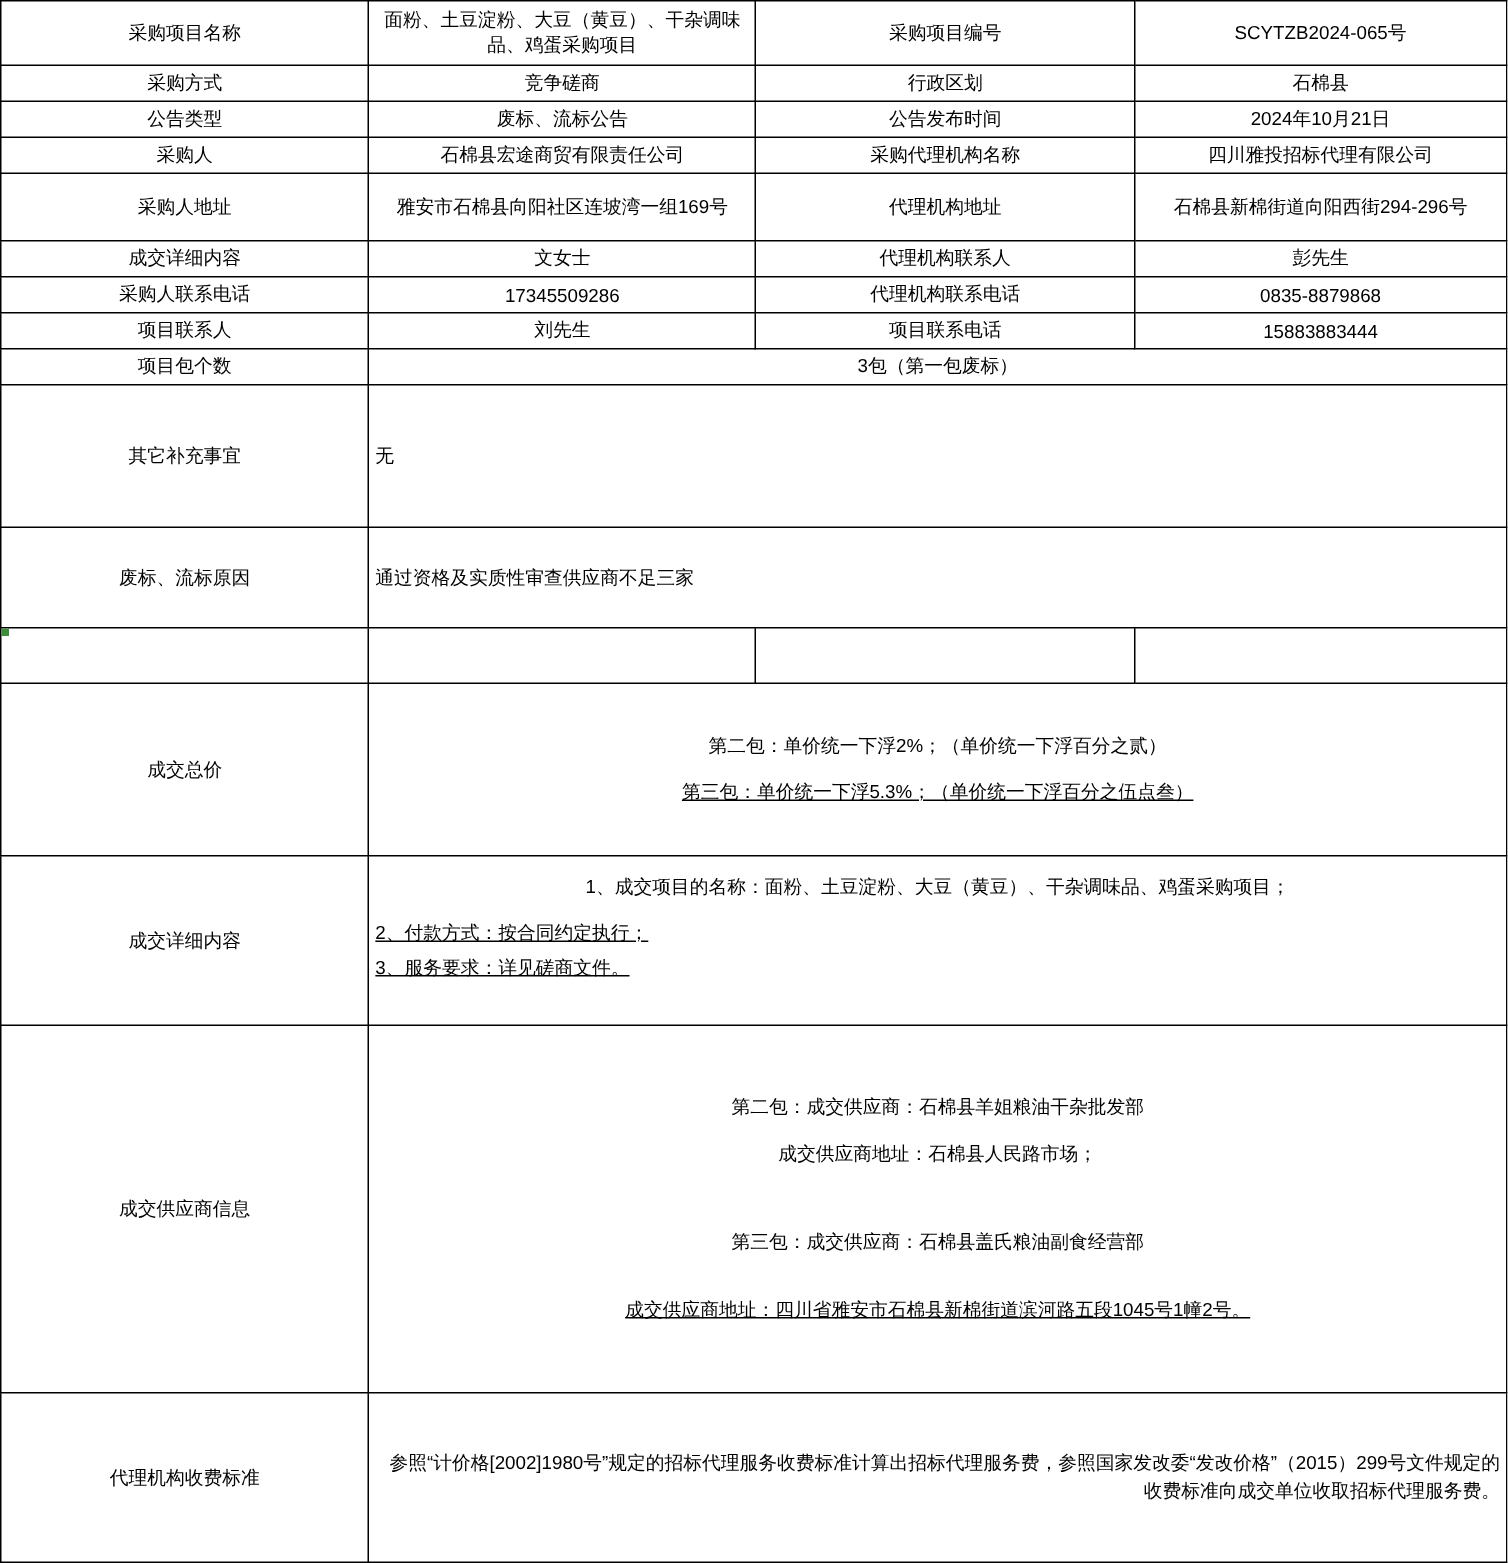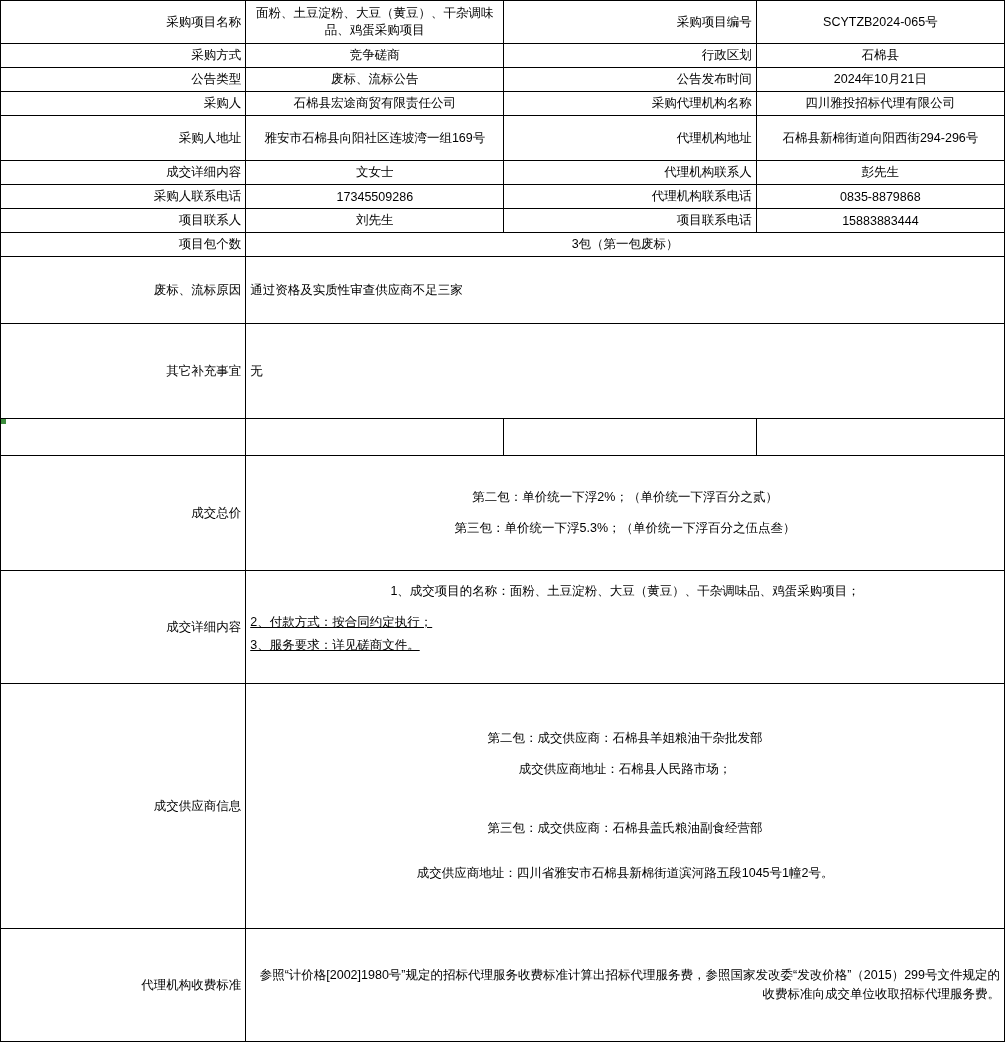--- a/index.html
+++ b/index.html
@@ -23,21 +23,21 @@
     width: 1005px;
   }
   table.doc td {
     border: 1px solid #000000;
     padding: 2px 4px;
     vertical-align: middle;
     word-wrap: break-word;
     overflow: hidden;
   }
   .lbl {
-    text-align: right;
+    text-align: center;
     vertical-align: middle;
     font-family: Liberation Mono, monospace;
   }
   .ctr {
     text-align: center;
     vertical-align: middle;
   }
   .lft {
     text-align: right;
     vertical-align: middle;
@@ -55,20 +55,21 @@
     height: 5px;
     background: #3c8c3c;
   }
   .para {
     margin: 0 0 14px 0;
     line-height: 1.35;
     text-align: center;
   }
   .para:last-child {
     margin-bottom: 0;
+    text-decoration: underline;
   }
   .para-tight {
     margin: 0 0 6px 0;
     line-height: 1.4;
     text-decoration: underline;
   }
   .para-tight:last-child {
     margin-bottom: 16px;
   }
 </style>
@@ -130,26 +131,26 @@
         <td class="lbl" style="height:19px">项目联系人</td>
         <td class="ctr">刘先生</td>
         <td class="lbl">项目联系电话</td>
         <td class="ctr">15883883444</td>
       </tr>
       <tr>
         <td class="lbl" style="height:19px">项目包个数</td>
         <td class="ctr" colspan="3">3包（第一包废标）</td>
       </tr>
       <tr>
+        <td class="lbl" style="height:90px">其它补充事宜</td>
+        <td class="lft-top" colspan="3">无</td>
+      </tr>
+      <tr>
         <td class="lbl" style="height:62px">废标、流标原因</td>
         <td class="lft-top" colspan="3">通过资格及实质性审查供应商不足三家</td>
-      </tr>
-      <tr>
-        <td class="lbl" style="height:90px">其它补充事宜</td>
-        <td class="lft-top" colspan="3">无</td>
       </tr>
 
       <tr class="blank-row">
         <td style="height:32px; position:relative">
           <div class="green-tick" style="position:absolute; left:0; top:0;"></div>
         </td>
         <td></td>
         <td></td>
         <td></td>
       </tr>

